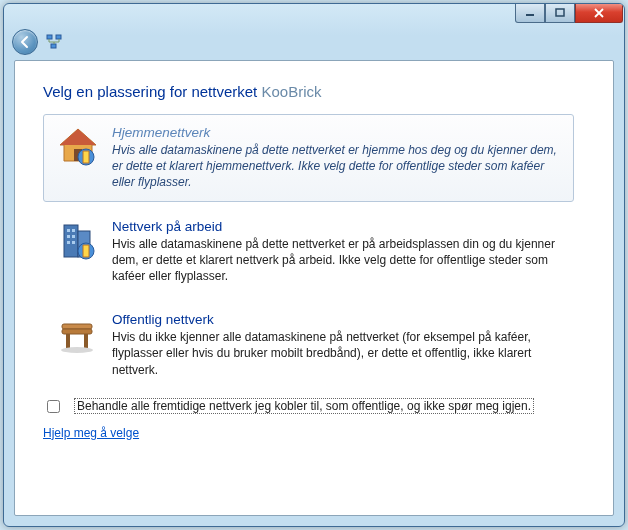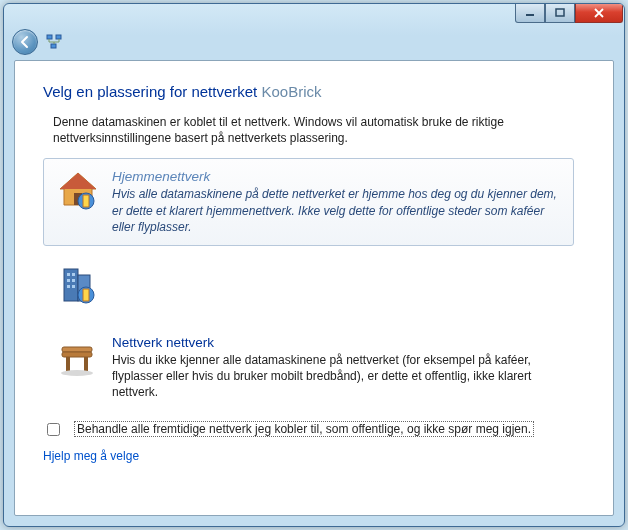--- a/index.html
+++ b/index.html
@@ -115,20 +115,21 @@
     display:flex; align-items:center; gap:11px;
   }
   .checkbox-row label {
     font-size:12px;
     color:#222;
     border:1px dotted #666;
     padding:0 2px;
   }
   .help-link {
     color:#0052cc;
+    text-decoration:underline;
     font-size:12px;
     display:inline-block;
     margin-top:10px;
     cursor:pointer;
   }
   .footer {
     position:absolute;
     bottom:12px; right:22px;
   }
   .btn {
@@ -184,21 +185,20 @@
       </svg>
     </div>
   </div>
 
   <div class="content-pane">
 
     <div class="heading">
       <span>Velg en plassering for nettverket </span><span class="netname">KooBrick</span>
     </div>
 
-    <p class="intro">Denne datamaskinen er koblet til et nettverk. Windows vil automatisk bruke de riktige nettverksinnstillingene basert på nettverkets plassering.</p>
 
     <div class="option selected">
       <div class="opt-icon">
         <svg width="44" height="44" viewBox="0 0 44 44">
           <polygon points="22,4 40,20 36,20 36,36 8,36 8,20 4,20" fill="#e8a84a" stroke="#b5722a"></polygon>
           <polygon points="22,4 40,20 4,20" fill="#c85a3a"></polygon>
           <rect x="18" y="24" width="8" height="12" fill="#7a4a2a"></rect>
           <circle cx="30" cy="32" r="8" fill="#4a90d9" stroke="#2a5a9a"></circle>
           <path d="M27 26 L33 26 L33 38 L27 38 Z" fill="#ffd54a" stroke="#b5722a"></path>
         </svg>
@@ -217,34 +217,38 @@
           <rect x="11" y="10" width="3" height="3" fill="#aaccee"></rect>
             <rect x="16" y="10" width="3" height="3" fill="#aaccee"></rect>
           <rect x="11" y="16" width="3" height="3" fill="#aaccee"></rect>
             <rect x="16" y="16" width="3" height="3" fill="#aaccee"></rect>
           <rect x="11" y="22" width="3" height="3" fill="#aaccee"></rect>
             <rect x="16" y="22" width="3" height="3" fill="#aaccee"></rect>
           <circle cx="30" cy="32" r="8" fill="#4a90d9" stroke="#2a5a9a"></circle>
           <path d="M27 26 L33 26 L33 38 L27 38 Z" fill="#ffd54a" stroke="#b5722a"></path>
         </svg>
       </div>
+      <div class="opt-body">
+        <div class="opt-title">Nettverk på arbeid</div>
+        <div class="opt-desc">Hvis alle datamaskinene på dette nettverket er på arbeidsplassen din og du kjenner dem, er dette et klarert nettverk på arbeid. Ikke velg dette for offentlige steder som kaféer eller flyplasser.</div>
+      </div>
     </div>
 
     <div class="option">
       <div class="opt-icon">
         <svg width="44" height="44" viewBox="0 0 44 44">
           <rect x="6" y="12" width="30" height="5" rx="2" fill="#c88a4a" stroke="#8a5a2a"></rect>
           <rect x="6" y="17" width="30" height="5" rx="2" fill="#b87a3a" stroke="#8a5a2a"></rect>
           <rect x="10" y="22" width="4" height="16" fill="#8a5a2a"></rect>
           <rect x="28" y="22" width="4" height="16" fill="#8a5a2a"></rect>
           <ellipse cx="21" cy="38" rx="16" ry="3" fill="#d8d8d8"></ellipse>
         </svg>
       </div>
       <div class="opt-body">
-        <div class="opt-title">Nettverk nettverk</div>
+        <div class="opt-title">Offentlig nettverk</div>
         <div class="opt-desc">Hvis du ikke kjenner alle datamaskinene på nettverket (for eksempel på kaféer, flyplasser eller hvis du bruker mobilt bredbånd), er dette et offentlig, ikke klarert nettverk.</div>
       </div>
     </div>
 
     <div class="checkbox-row">
       <input type="checkbox" id="cb1" style="">
       <label for="cb1">Behandle alle fremtidige nettverk jeg kobler til, som offentlige, og ikke spør meg igjen.</label>
     </div>
 
     <a class="help-link">Hjelp meg å velge</a>

